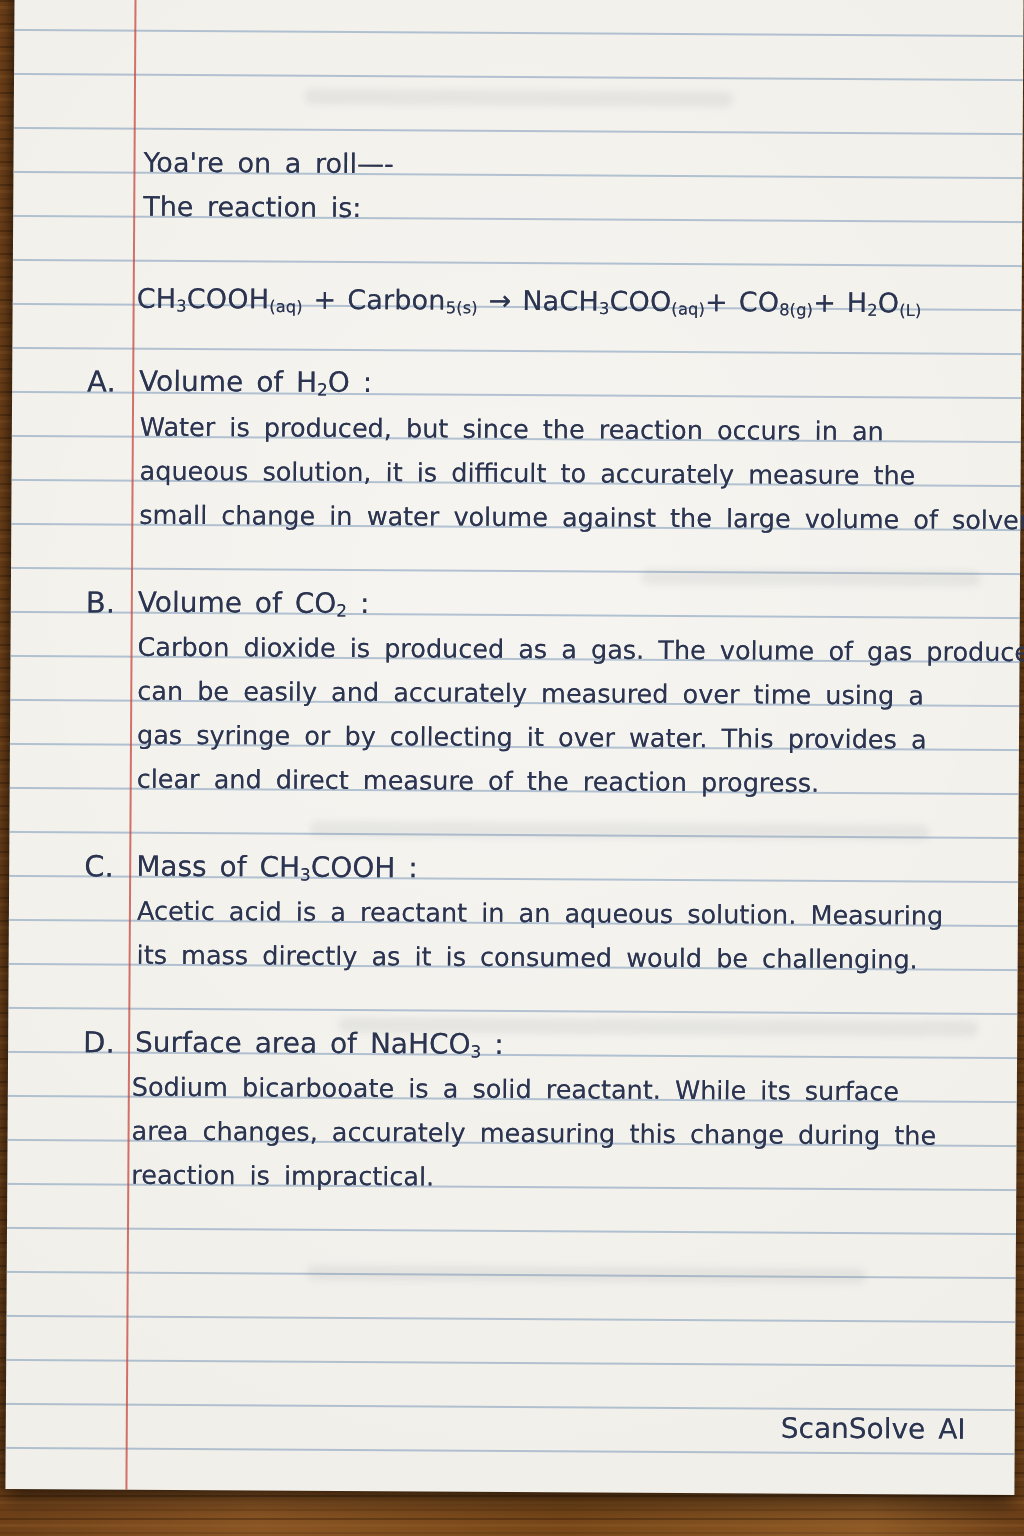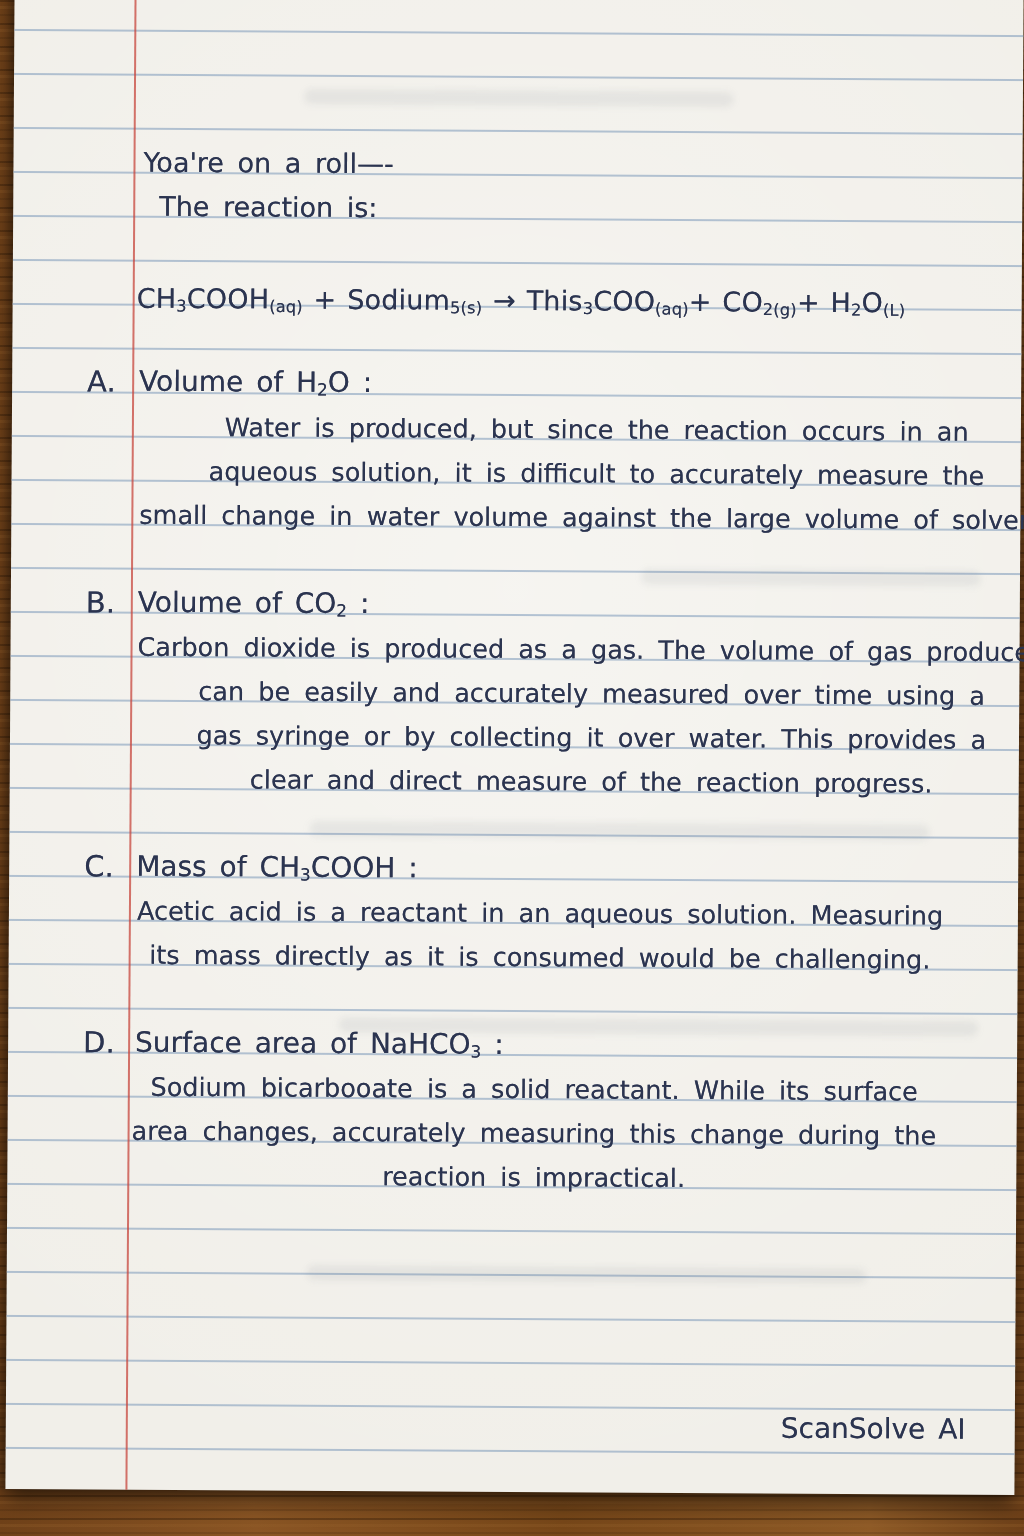--- a/index.html
+++ b/index.html
@@ -13,21 +13,20 @@
     background-color:#7c4a1d;
     background-image:
       repeating-linear-gradient(180deg,
         rgba(50,27,8,0.38) 0 2px,
         rgba(0,0,0,0) 2px 6px,
         rgba(150,98,45,0.28) 6px 9px,
         rgba(0,0,0,0) 9px 14px,
         rgba(60,33,10,0.20) 14px 16px,
         rgba(0,0,0,0) 16px 23px),
       linear-gradient(90deg,#6f4119,#8a5524 25%,#774719 55%,#8f5b27 85%,#6f4119);
-    text-align: center;
   }
   
   .paper{
     position:absolute;left:10px;top:-14px;width:1009px;height:1506px;
     background:
       radial-gradient(120% 90% at 50% 40%, rgba(255,255,255,0.35), rgba(0,0,0,0) 70%),
       #f1efe9;
     transform:rotate(0.35deg);
     transform-origin:50% 50%;
     box-shadow:0 10px 22px rgba(0,0,0,0.55), -4px 0 8px rgba(0,0,0,0.25);
@@ -88,21 +87,21 @@
     <div class="smudge sm2"></div>
     <div class="smudge sm3"></div>
     <div class="smudge sm4"></div>
     <div class="smudge sm5"></div>
 
     <div class="ink intro">
       <div>Yoa're on a roll—-</div>
       <div>The reaction is:</div>
     </div>
 
-    <div class="ink equation"><span>CH</span><sub>3</sub><span>COOH</span><sub>(aq)</sub><span> + Sodium</span><sub>5(s)</sub><span> → This</span><sub>3</sub><span>COO</span><sub>(aq)</sub><span>+ CO</span><sub>2(g)</sub><span>+ H</span><sub>2</sub><span>O</span><sub>(L)</sub></div>
+    <div class="ink equation"><span>CH</span><sub>3</sub><span>COOH</span><sub>(aq)</sub><span> + Carbon</span><sub>5(s)</sub><span> → NaCH</span><sub>3</sub><span>COO</span><sub>(aq)</sub><span>+ CO</span><sub>8(g)</sub><span>+ H</span><sub>2</sub><span>O</span><sub>(L)</sub></div>
 
     <div class="ink section sec-a">
       <span class="letter">A.</span>
       <span class="title"><span>Volume of H</span><sub>2</sub><span>O :</span></span>
     </div>
     <div class="ink bod bod-a">
       <div>Water is produced, but since the reaction occurs in an</div>
       <div>aqueous solution, it is difficult to accurately measure the</div>
       <div>small change in water volume against the large volume of solvent.</div>
     </div>

